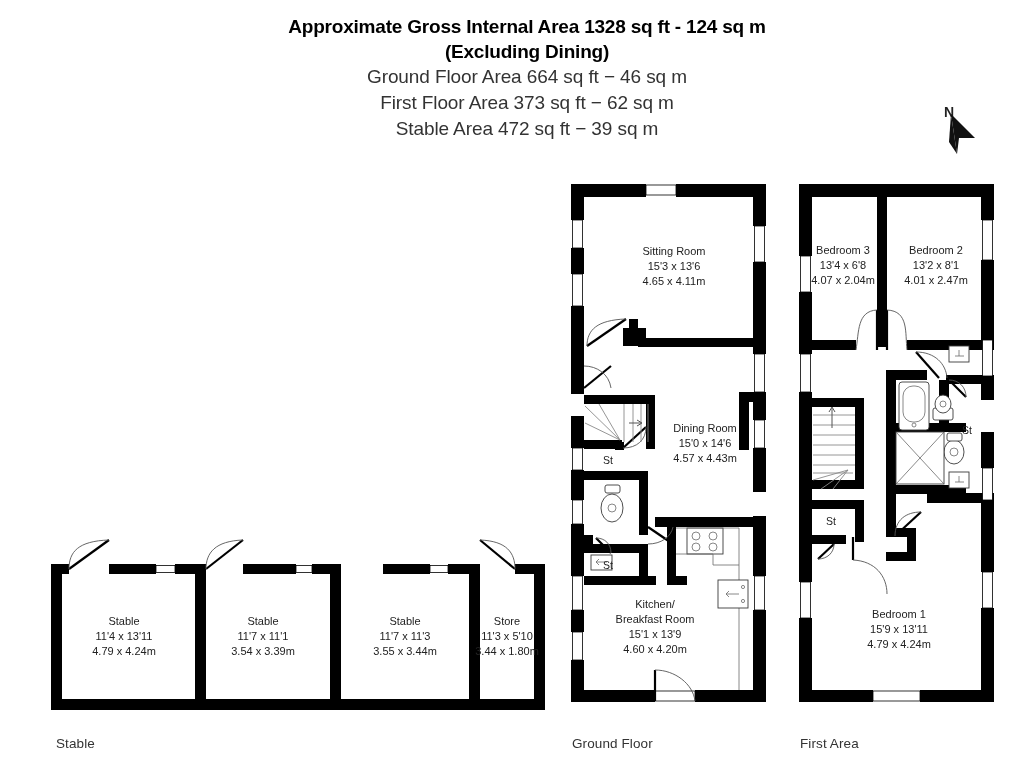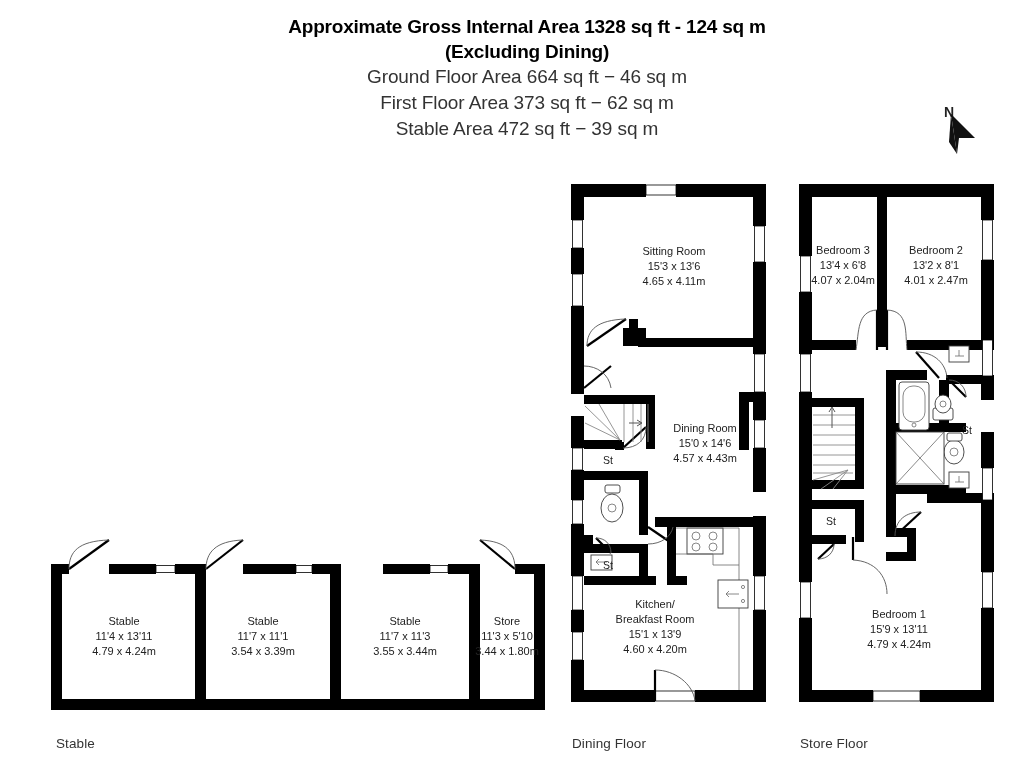--- a/index.html
+++ b/index.html
@@ -489,16 +489,16 @@
         <text class="rm-name" x="108" y="438" text-anchor="middle">Bedroom 1</text>
         <text class="rm-dim" x="108" y="453" text-anchor="middle">15'9 x 13'11</text>
         <text class="rm-dim" x="108" y="468" text-anchor="middle">4.79 x 4.24m</text>
       </g>
       <text class="st-lbl" x="176" y="254" text-anchor="middle">St</text>
       <text class="st-lbl" x="40" y="345" text-anchor="middle">St</text>
     </svg>
   </div>
 
   <div class="plan-label" style="left:41px;top:736px;">Stable</div>
-  <div class="plan-label" style="left:557px;top:736px;">Dining Floor</div>
-  <div class="plan-label" style="left:785px;top:736px;">Store Floor</div>
+  <div class="plan-label" style="left:557px;top:736px;">Ground Floor</div>
+  <div class="plan-label" style="left:785px;top:736px;">First Area</div>
 
 </div>
 
 </body></html>

